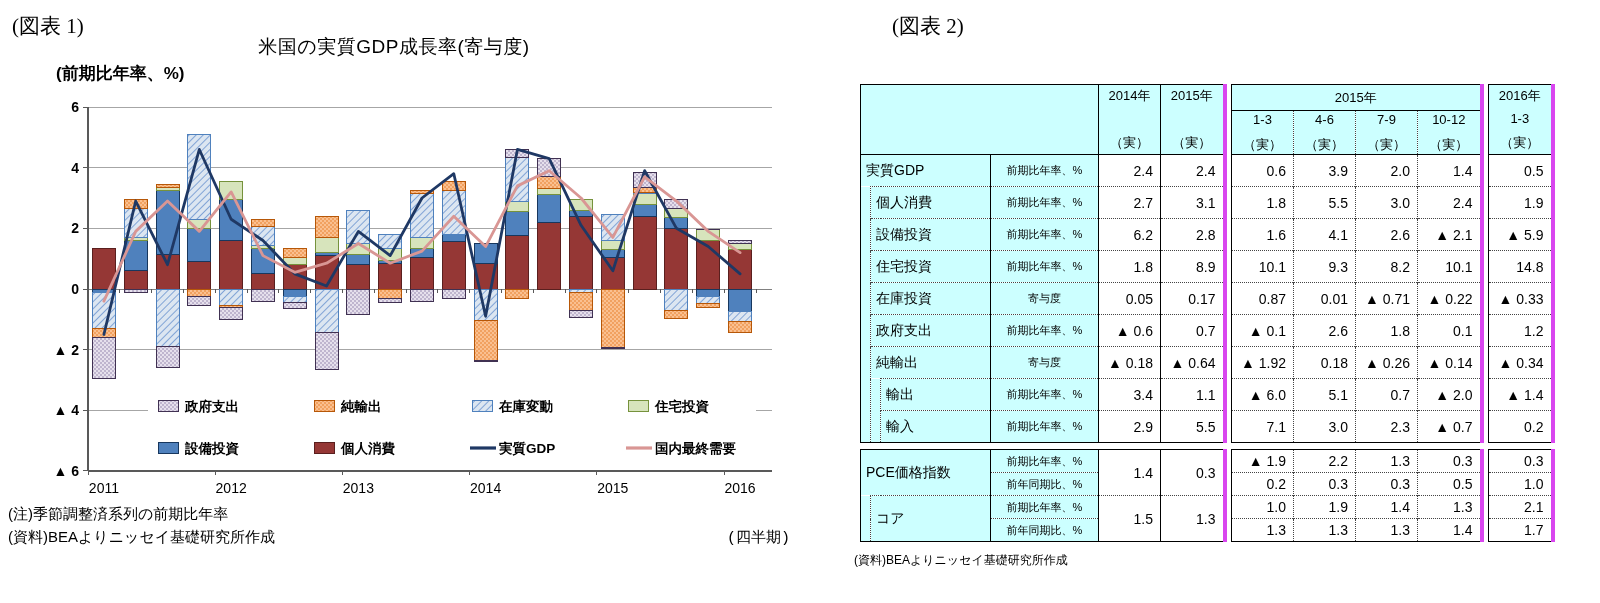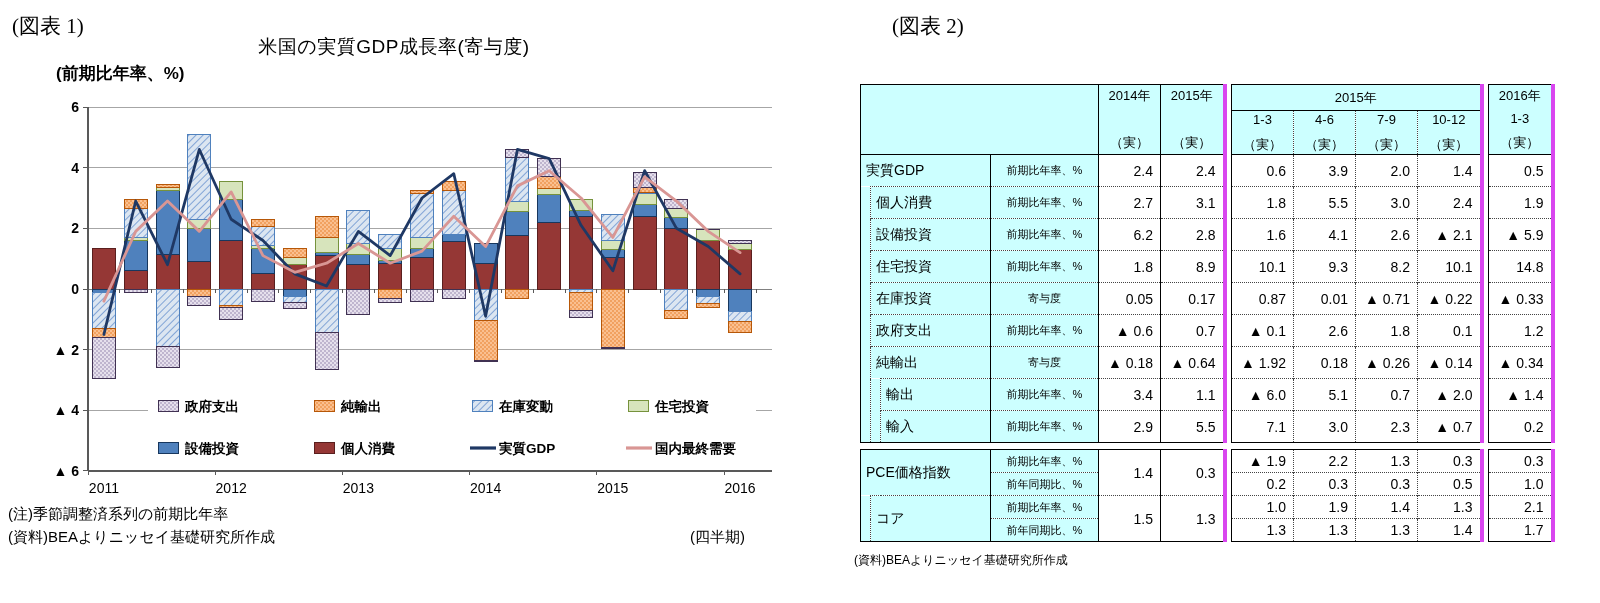--- a/index.html
+++ b/index.html
@@ -8,21 +8,21 @@
   #fig1{left:0;width:812px;}
   #fig2{left:848px;width:780px;}
   .figtag{position:absolute;left:12px;top:12px;font-family:"Liberation Serif",serif;font-size:21px;}
   #fig2 .figtag{left:44px;}
   .chart-title{position:absolute;left:94px;top:34px;width:600px;text-align:center;font-size:19px;font-weight:normal;letter-spacing:.5px;}
   .yaxis-label{position:absolute;left:56px;top:62px;font-size:17px;font-weight:bold;}
   #chart-svg{position:absolute;left:0;top:90px;}
   .fig-note{position:absolute;font-size:15px;}
   #note1{left:8px;top:505px;}
   #note2{left:8px;top:528px;}
-  #note3{left:690px;top:528px;width:100px;text-align:left;}
+  #note3{left:690px;top:528px;width:100px;text-align:right;font-family:Liberation Mono, monospace;}
   .table-title{position:absolute;left:12px;top:56px;width:650px;text-align:center;font-size:17px;font-weight:bold;}
   #tbl-wrap{position:absolute;left:12px;top:84px;width:700px;}
   table{border-collapse:collapse;table-layout:fixed;width:692px;}
   #pce-table{margin-top:6px;}
   td{padding:0;margin:0;white-space:nowrap;overflow:hidden;font-size:14px;vertical-align:middle;}
   .cy{background:#CCFFFF;}
   .gap{background:#fff;border:none;}
   .bt{border-top:1px solid #000;} .bb{border-bottom:1px solid #000;}
   .bl{border-left:1px solid #000;} .br{border-right:4px solid #d946ef;}
   .dt{border-top:1px dotted #444;} .dl{border-left:1px dotted #444;margin-top:14px;}

